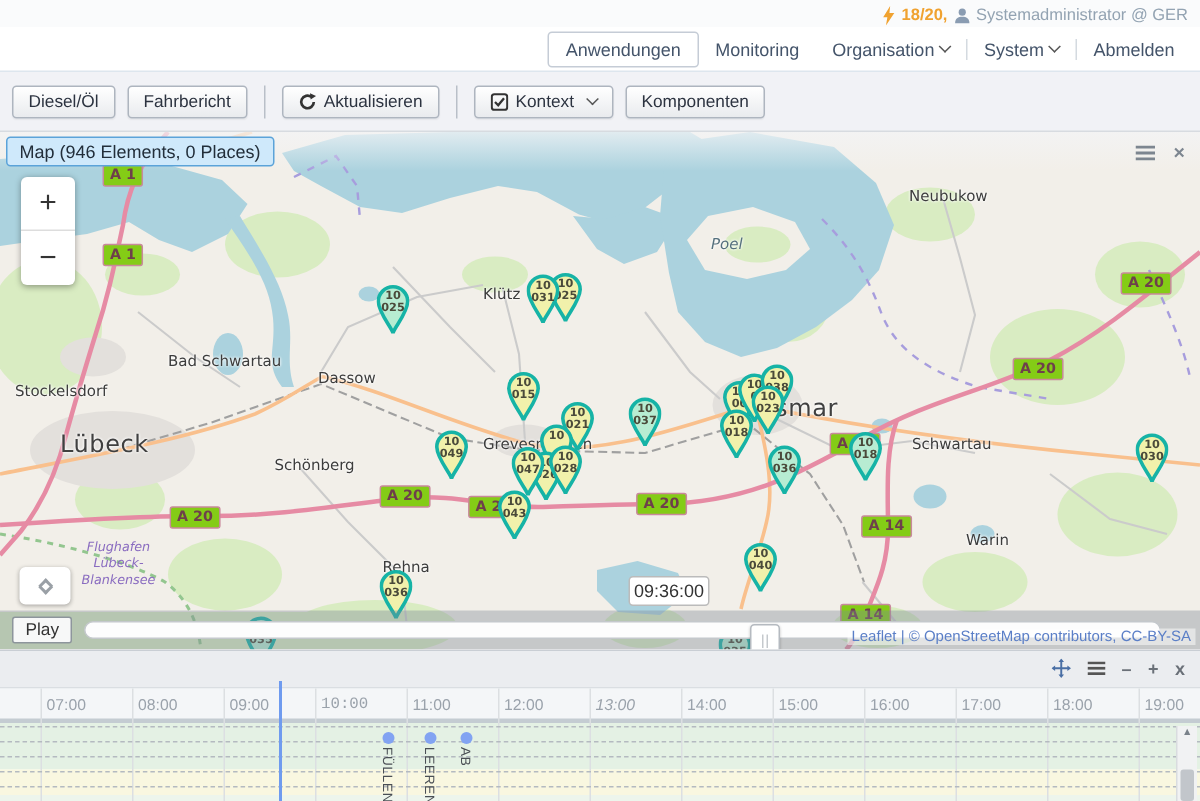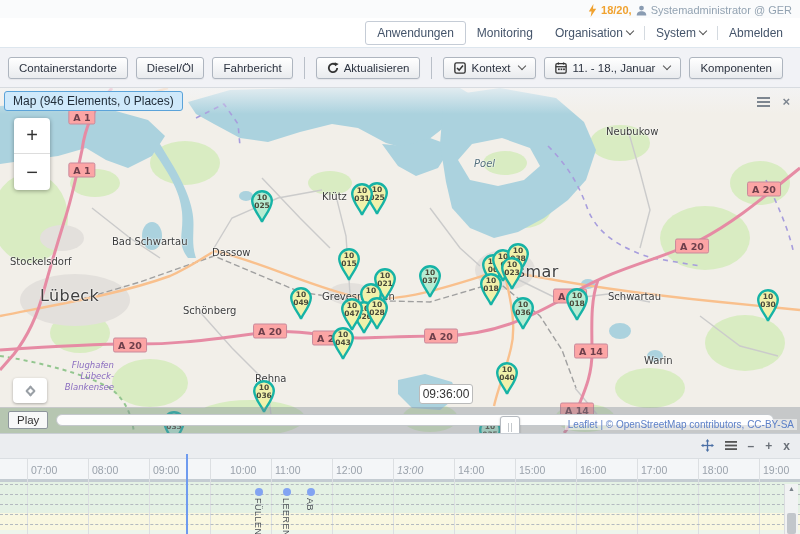--- a/index.html
+++ b/index.html
@@ -48,24 +48,24 @@
                 border-radius:4px;box-shadow:0 1px 3px rgba(0,0,0,0.3);display:flex;flex-direction:column;
                 align-items:center;justify-content:center;cursor:pointer;}
   .cv{width:7px;height:7px;border-right:2px solid #9aa0a6;border-bottom:2px solid #9aa0a6;}
   .cv.up{transform:rotate(-135deg);margin-bottom:-3px;}
   .cv.down{transform:rotate(45deg);margin-top:-3px;}
 
   .place{position:absolute;font-family:"DejaVu Sans",sans-serif;font-size:10px;color:#3c3c3c;
          white-space:nowrap;text-shadow:0 0 2px #fff,0 0 2px #fff;}
   .place.big{font-size:16px;color:#404040;letter-spacing:.4px;}
   .place.italic{font-style:italic;color:#55707d;}
-  .badge{position:absolute;transform:translate(-50%,-50%);background:#fca5a5;border:1px solid #c9899b;
+  .badge{position:absolute;transform:translate(-50%,-50%);background:#84cc16;border:1px solid #c9899b;
          border-radius:2px;color:#6e3f4b;font-size:9.5px;font-weight:bold;padding:0px 4px;line-height:13px;
          font-family:"DejaVu Sans",sans-serif;}
-  .airport{position:absolute;left:44px;top:272px;width:70px;text-align:right;
+  .airport{position:absolute;left:44px;top:272px;width:70px;text-align:center;
            font-family:"DejaVu Sans",sans-serif;font-style:italic;font-size:8.5px;color:#8a6cc0;line-height:11px;}
   .marker{position:absolute;width:22px;height:34px;cursor:pointer;margin-top:24px;}
   .time-tip{position:absolute;left:419px;top:296px;width:54px;height:20px;background:#fff;
             border:1px solid #bbb;border-radius:3px;font-size:12px;color:#333;display:flex;
             align-items:center;justify-content:center;}
   .map-bar{position:absolute;left:0;top:319px;width:800px;height:26px;background:rgba(125,138,150,0.38);
            display:flex;align-items:center;}
   .play-btn{margin-left:8px;background:#f7f8f8;border:1px solid #8d959c;border-radius:2px;
             font-size:11.5px;color:#333;padding:2px 8px;cursor:pointer;}
   .slider-track{position:absolute;left:56px;top:7px;width:718px;height:12px;background:#fdfdfd;
@@ -135,21 +135,20 @@
         <i class="chev"></i>
       </div>
       <span class="nav-sep"></span>
       <div class="nav-item">
         <span>Abmelden</span>
       </div>
     </div>
 
   <div class="toolbar">
     <span style="display:flex;gap:8px;">
-        <button class="btn">Containerstandorte</button>
         <button class="btn">Diesel/Öl</button>
         <button class="btn">Fahrbericht</button>
       </span>
     <span class="tb-sep"></span>
     <button class="btn">
       <svg width="12" height="12" viewBox="0 0 16 16">
           <path d="M13.6 8 a5.6 5.6 0 1 1 -2.2 -4.5" fill="none" stroke="#333" stroke-width="2.4"></path>
           <path d="M10.2 0.2 L15.6 2.6 L10.8 5.8 Z" fill="#333"></path>
         </svg>
       <span>Aktualisieren</span>
@@ -157,33 +156,20 @@
     <span class="tb-sep"></span>
     <button class="btn">
       <svg width="12" height="12" viewBox="0 0 14 14">
           <rect x="1" y="1" width="12" height="12" rx="2" fill="none" stroke="#333" stroke-width="1.6"></rect>
           <path d="M3.5 7 L6 9.5 L10.5 4" fill="none" stroke="#333" stroke-width="1.8"></path>
         </svg>
       <span>Kontext</span>
         <i class="chev"></i>
     </button>
     <button class="btn">
-      <svg width="12" height="12" viewBox="0 0 14 14">
-          <rect x="1" y="2" width="12" height="11" rx="1.5" fill="none" stroke="#333" stroke-width="1.5"></rect>
-          <line x1="1" y1="5.5" x2="13" y2="5.5" stroke="#333" stroke-width="1.5"></line>
-          <line x1="4" y1="0.5" x2="4" y2="3" stroke="#333" stroke-width="1.5"></line>
-          <line x1="10" y1="0.5" x2="10" y2="3" stroke="#333" stroke-width="1.5"></line>
-          <rect x="3.5" y="7.5" width="2" height="2" fill="#333"></rect>
-          <rect x="6.5" y="7.5" width="2" height="2" fill="#333"></rect>
-          <rect x="9.5" y="7.5" width="2" height="2" fill="#333"></rect>
-        </svg>
-      <span>11. - 18., Januar</span>
-        <i class="chev"></i>
-    </button>
-    <button class="btn">
       <span>Komponenten</span>
     </button>
 
   </div>
 
   <div class="map-panel">
     <svg width="800" height="345" viewBox="0 0 800 345" style="position:absolute;left:0;top:0;">
       <rect width="800" height="345" fill="#f2efe9"></rect>
       <g fill="#d9ecc2">
         <ellipse cx="30" cy="130" rx="38" ry="45"></ellipse>
@@ -468,21 +454,21 @@
           </svg>
         <span class="t">–</span>
         <span class="t">+</span>
         <span class="t">x</span>
       </div>
     </div>
     <div class="tl-hours">
         <span class="hour-label" style="left: 31px;">07:00</span>
         <span class="hour-label" style="left: 92px;">08:00</span>
         <span class="hour-label" style="left: 153px;">09:00</span>
-        <span class="hour-label" style="left: 230px;">10:00</span>
+        <span class="hour-label" style="left: 214px; font-family: Liberation Mono, monospace;">10:00</span>
         <span class="hour-label" style="left: 275px;">11:00</span>
         <span class="hour-label" style="left: 336px;">12:00</span>
         <span class="hour-label" style="left: 397px; font-style: italic;">13:00</span>
         <span class="hour-label" style="left: 458px;">14:00</span>
         <span class="hour-label" style="left: 519px;">15:00</span>
         <span class="hour-label" style="left: 580px;">16:00</span>
         <span class="hour-label" style="left: 641px;">17:00</span>
         <span class="hour-label" style="left: 702px;">18:00</span>
         <span class="hour-label" style="left: 763px;">19:00</span>
       </div>

